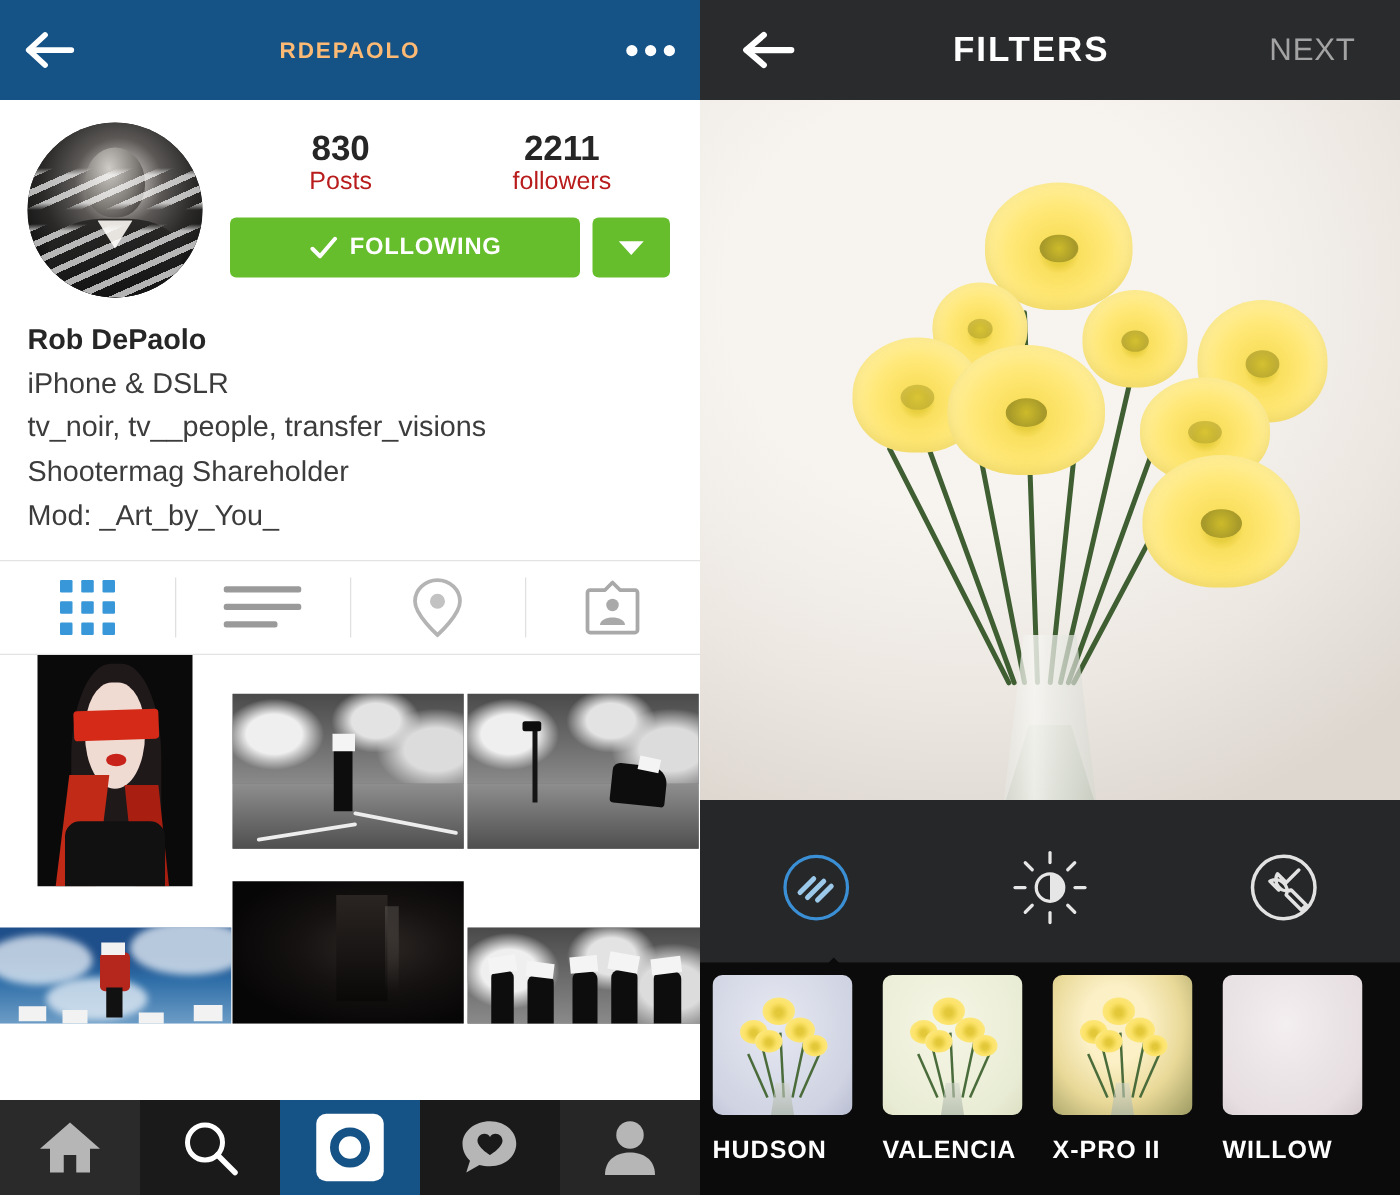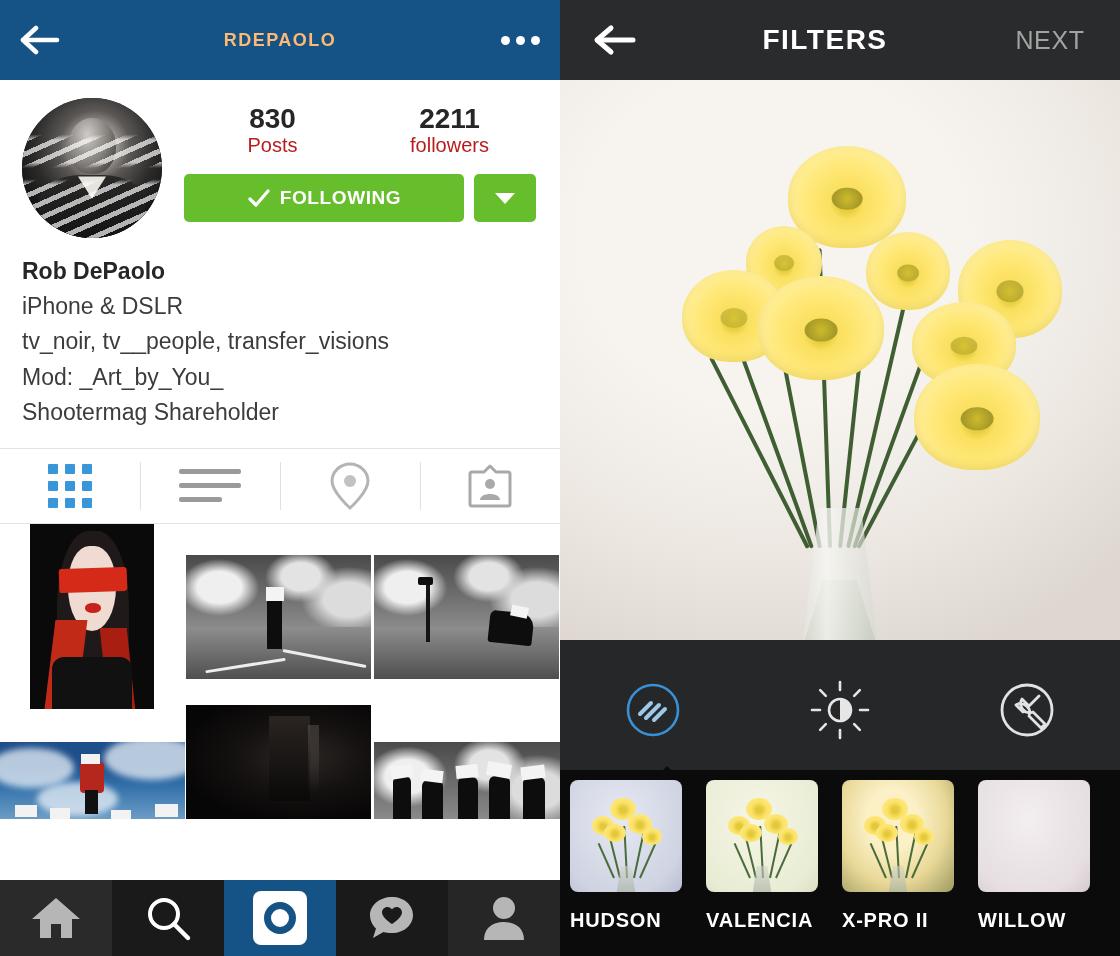--- a/index.html
+++ b/index.html
@@ -196,22 +196,22 @@
             <span class="caret"></span>
           </div>
         </div>
       </div>
     </div>
 
     <div class="bio">
       <div class="name">Rob DePaolo</div>
       <div>iPhone &amp; DSLR</div>
       <div>tv_noir, tv__people, transfer_visions</div>
+      <div>Shootermag Shareholder</div>
       <div>Mod: _Art_by_You_</div>
-      <div>Shootermag Shareholder</div>
     </div>
 
     <div class="tabs">
       <div class="tab">
         <span class="grid-ico">
           <i></i>
             <i></i>
             <i></i>
             <i></i>
             <i></i>

